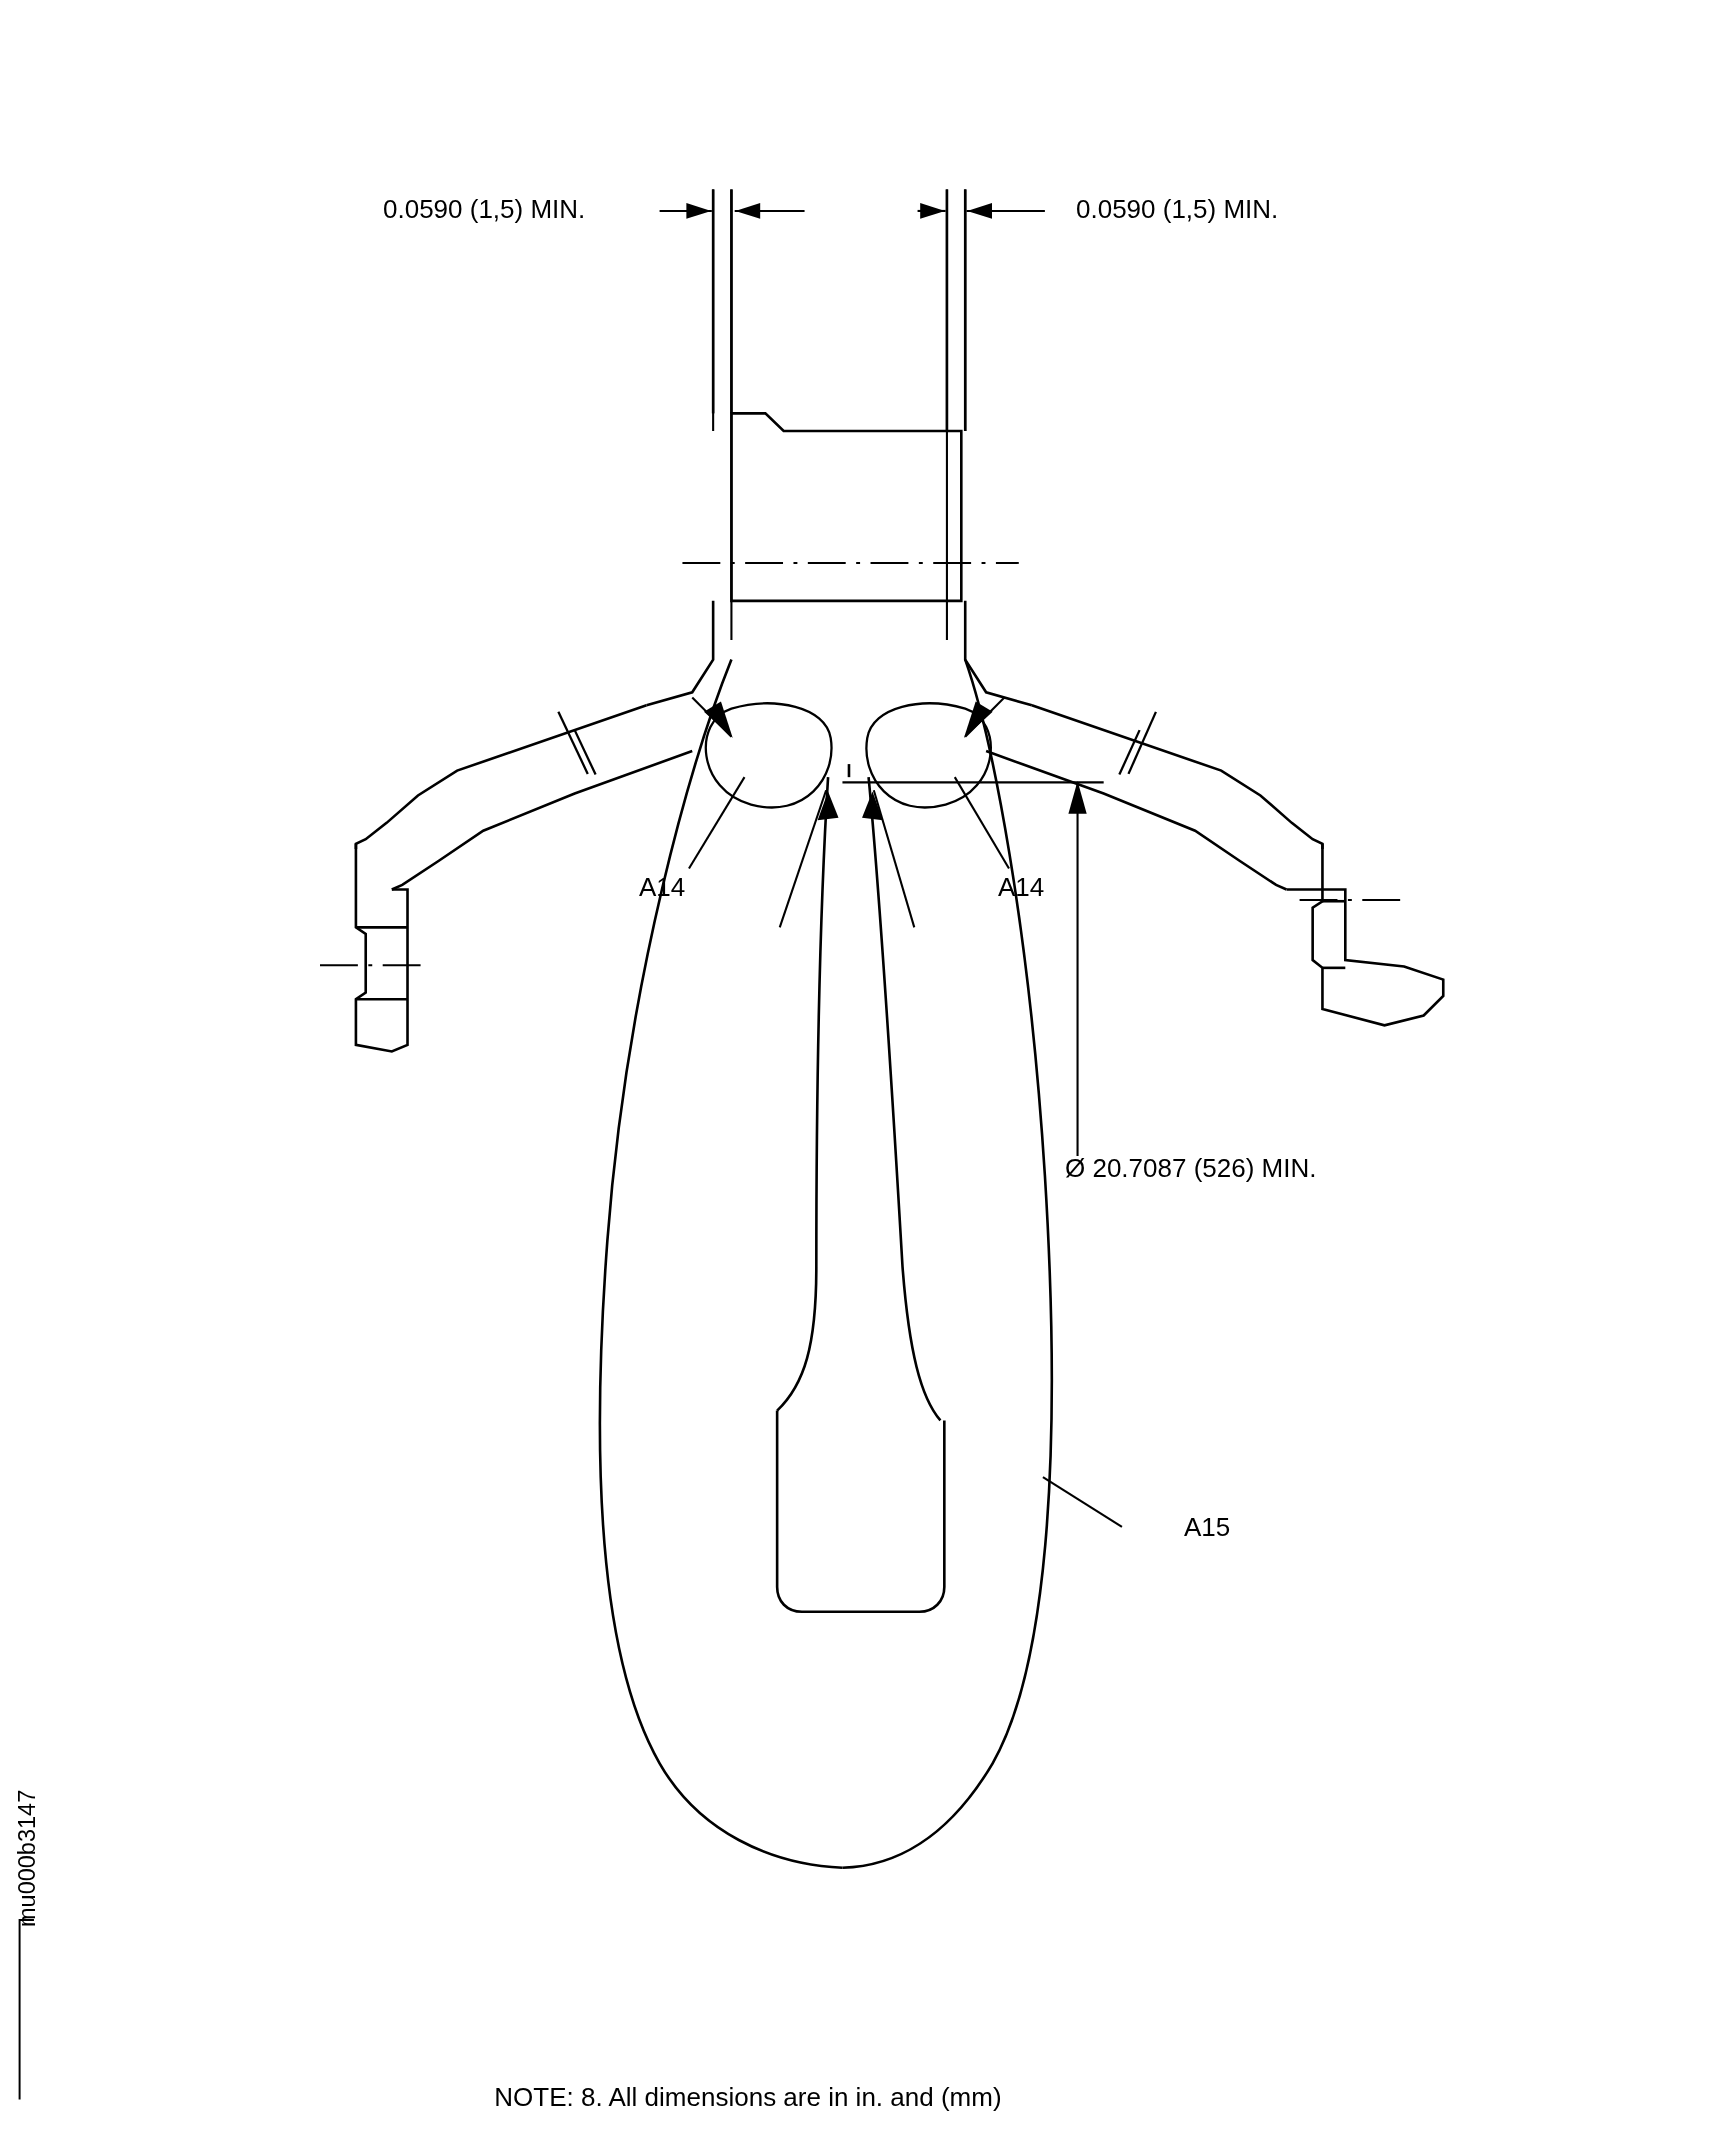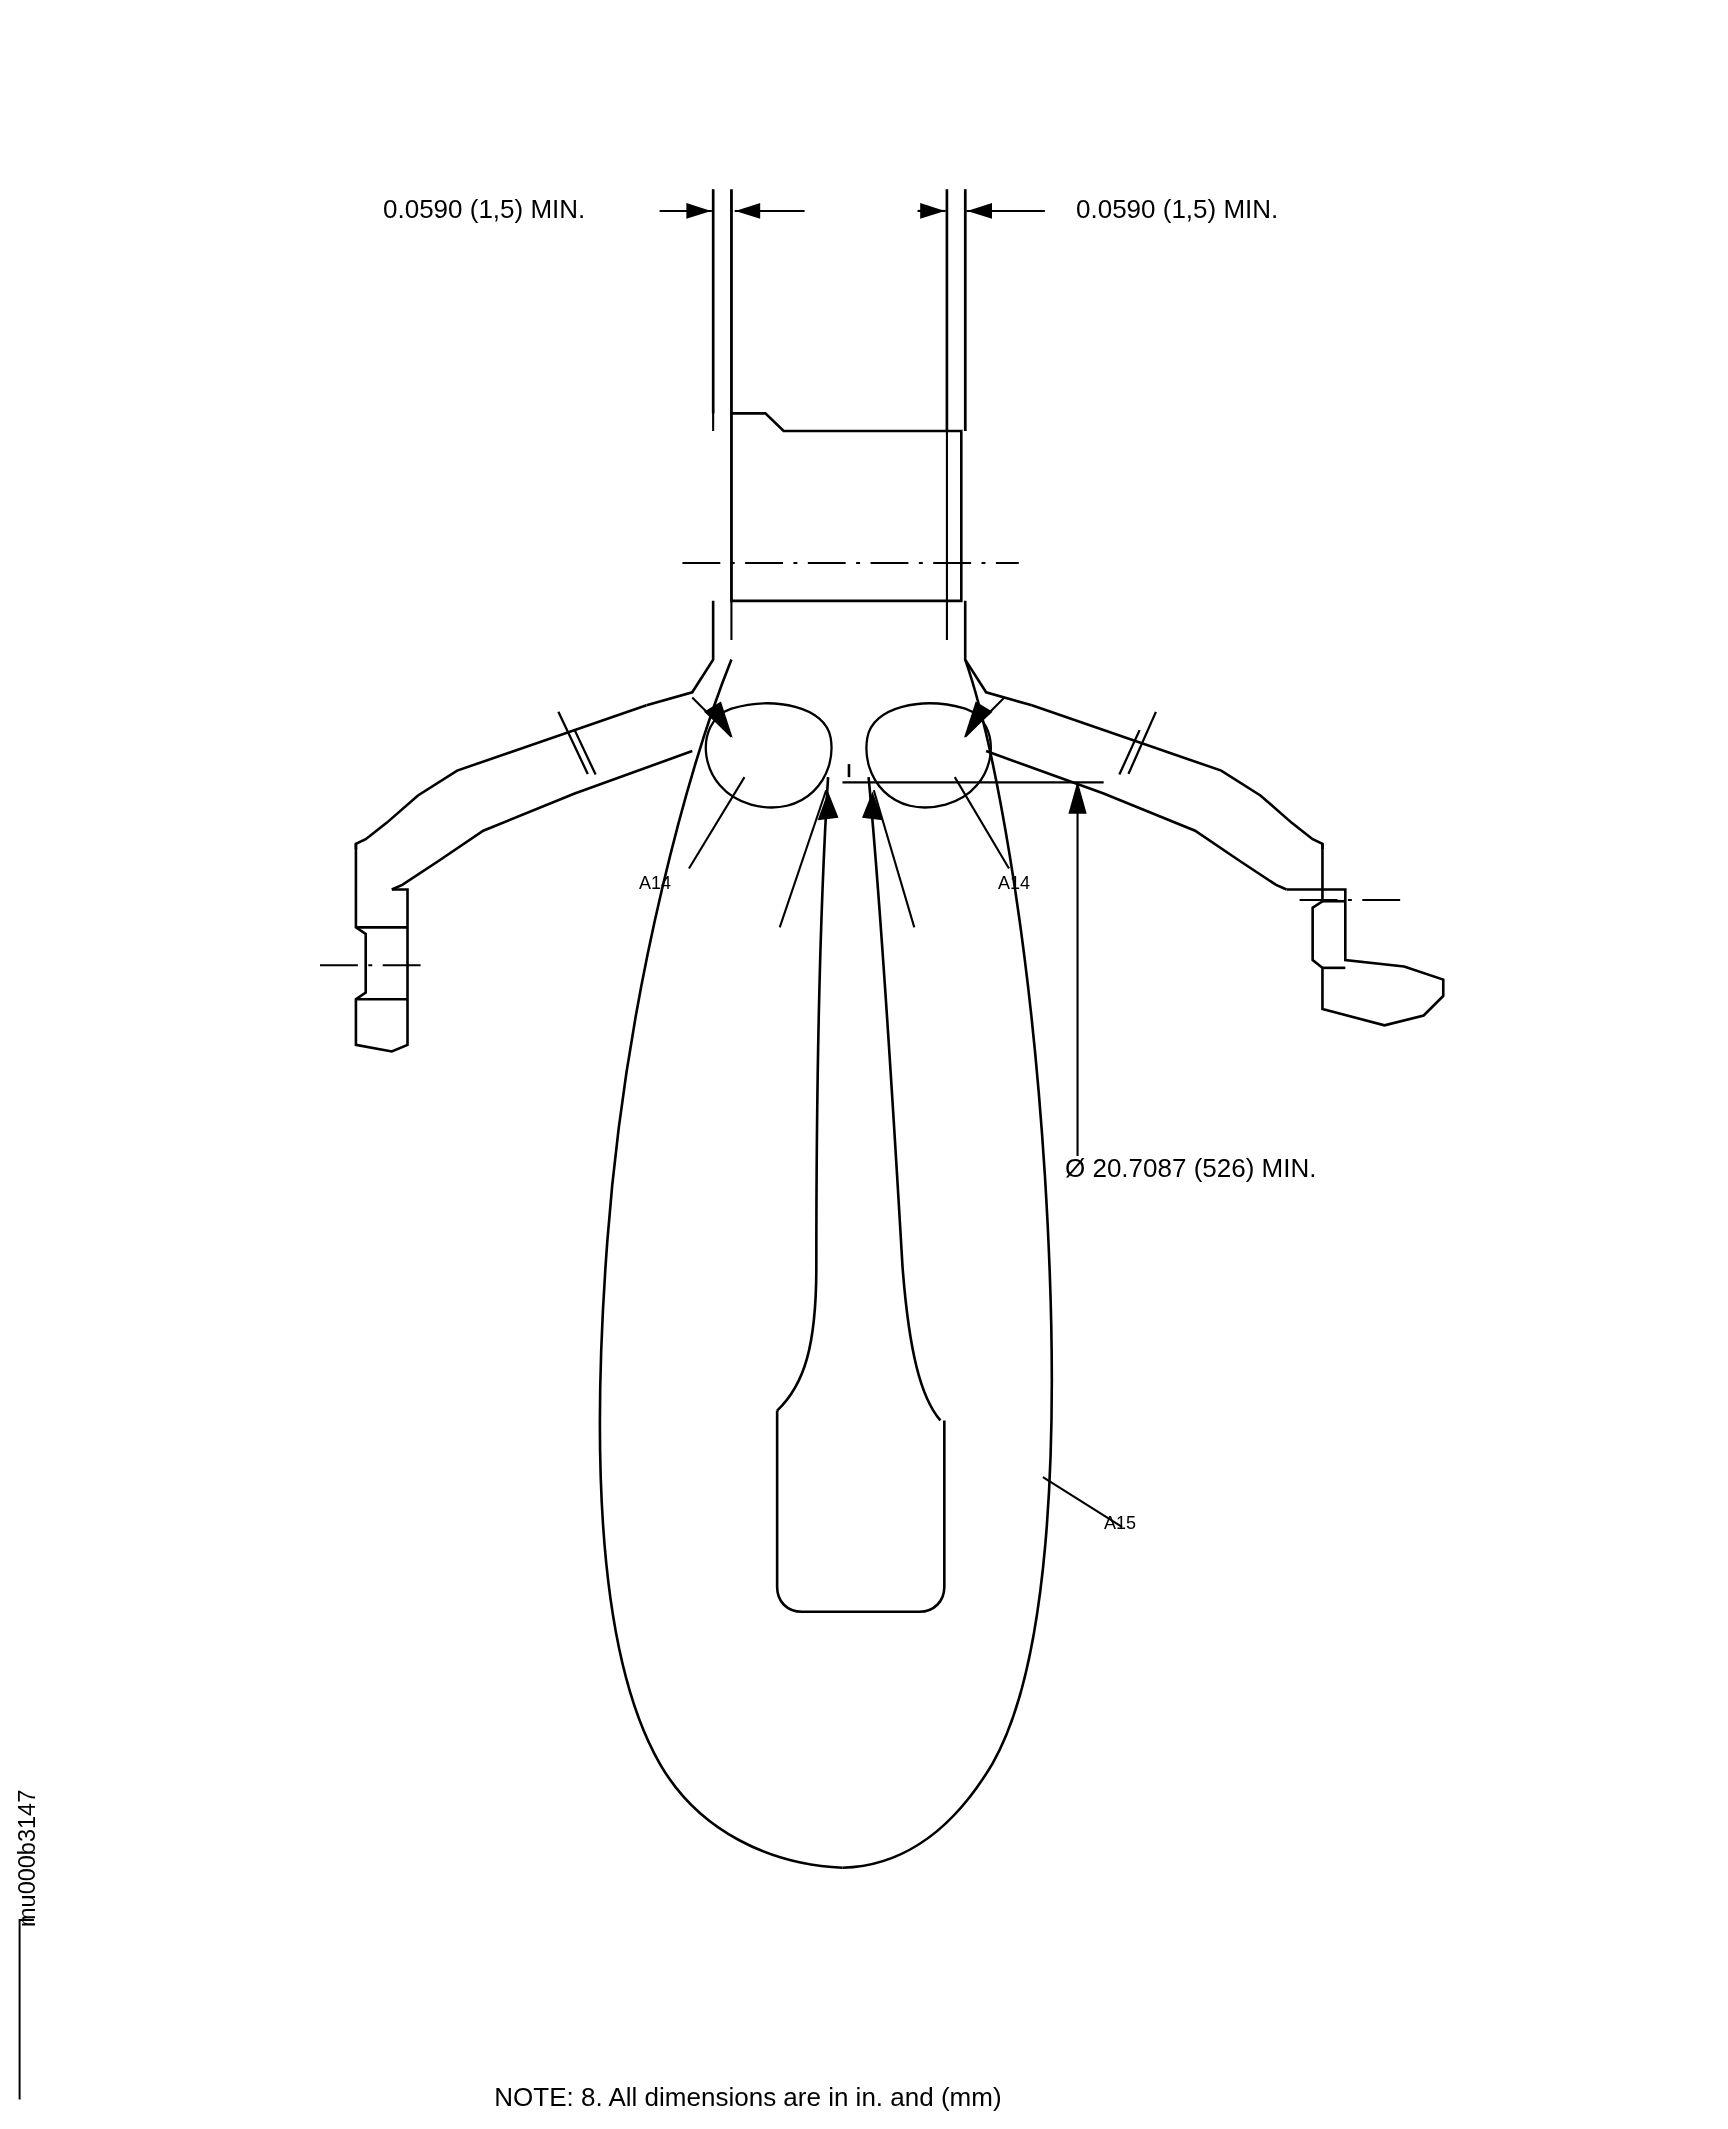--- a/index.html
+++ b/index.html
@@ -25,21 +25,21 @@
     position: absolute;
     font-family: "Liberation Sans", sans-serif;
     color: #000;
     white-space: pre;
     line-height: 1.05;
   }
   .dim-label {
     font-size: 26px;
   }
   .area-label {
-    font-size: 18px;
+    font-size: 26px;
   }
   .note-block {
     position: absolute;
     left: 451px;
     top: 1959px;
     font-size: 26px;
     line-height: 1.52;
     white-space: pre;
   }
   .docid {
@@ -197,21 +197,21 @@
   <div class="lbl dim-label" style="left:383px; top:196px;">0.0590 (1,5) MIN.</div>
 
   <div class="lbl dim-label" style="left:1076px; top:196px;">0.0590 (1,5) MIN.</div>
 
   <div class="lbl dim-label" style="left:1065px; top:1155px;">Ø 20.7087 (526) MIN.</div>
 
   <div class="lbl area-label" style="left:639px; top:874px;">A14</div>
 
   <div class="lbl area-label" style="left:998px; top:874px;">A14</div>
 
-  <div class="lbl area-label" style="left:1104px; top:1514px;text-align:right;">A15</div>
+  <div class="lbl area-label" style="left:1184px; top:1514px;text-align:right;">A15</div>
 
   <div class="note-block">
     <div>
       <span>NOTE:</span><span> </span><span>8. All dimensions are in in. and (mm)</span>
     </div>
     
     
   </div>
 
   <div class="docid">mu000b3147</div>

